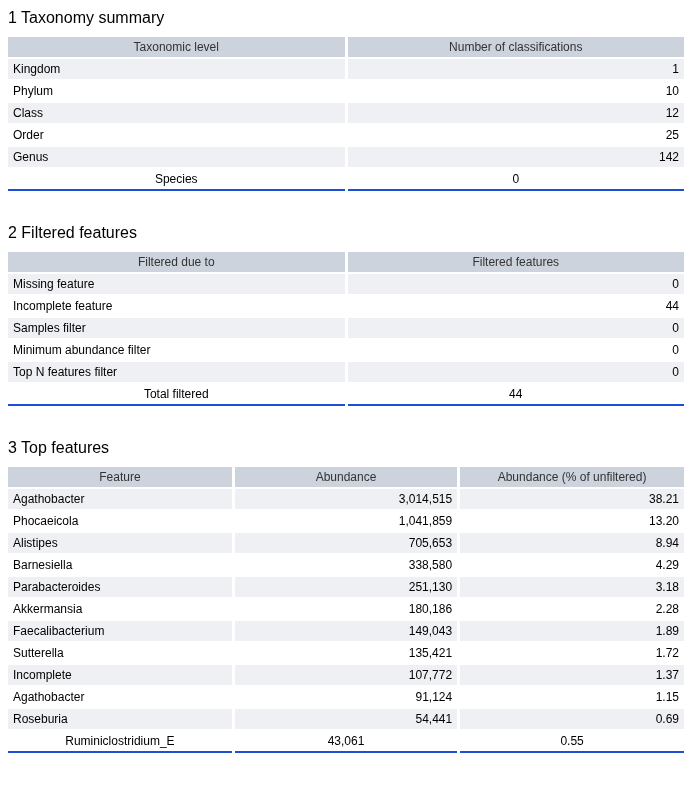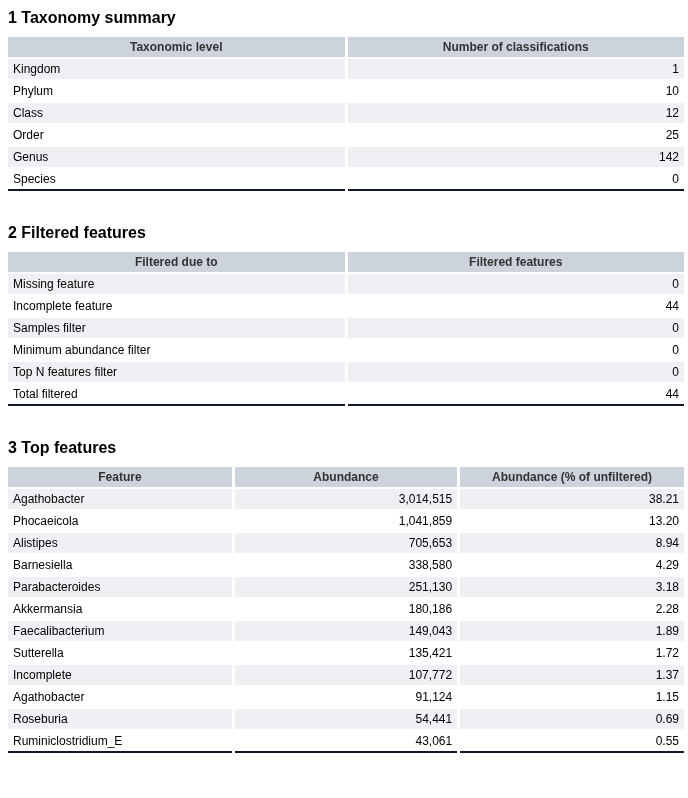--- a/index.html
+++ b/index.html
@@ -6,56 +6,56 @@
   html, body { margin: 0; padding: 0; }
   body {
     width: 688px;
     background: #ffffff;
     font-family: "Liberation Sans", sans-serif;
     padding: 8px 4px 0 8px;
   }
   h2 {
     font-family: "Liberation Sans", sans-serif;
     font-size: 16px;
-    font-weight: bold;
+    font-weight: normal;
     color: #000000;
     line-height: 19px;
     margin: 32px 0 10px 0;
   }
   section.first h2 { margin-top: 0; }
   table {
     border-collapse: collapse;
     table-layout: fixed;
     width: 676px;
     font-size: 12px;
   }
   .cols-2 col { width: 50%; }
   .cols-3 col { width: 33.33%; }
   th {
     background: #ccd3dd;
     color: #333333;
-    font-weight: bold;
+    font-weight: normal;
     text-align: center;
     padding: 3px 13px;
     line-height: 14px;
     border-bottom: 2px solid #ffffff;
     overflow: hidden;
     white-space: nowrap;
   }
   td {
     color: #000000;
     padding: 3px 5px;
     line-height: 14px;
     border-bottom: 2px solid #ffffff;
     overflow: hidden;
     white-space: nowrap;
   }
   th:not(:last-child), td:not(:last-child) { border-right: 3px solid #ffffff; }
   tbody tr:nth-child(odd) td { background: #eef0f3; }
-  tbody tr:last-child td { border-bottom: 2px solid #0f172a; }
+  tbody tr:last-child td { border-bottom: 2px solid #1d4ed8; text-align: center; }
   td.num { text-align: right; }
   td.label { text-align: left; }
 </style>
 </head>
 <body>
 
 <div>
 
   <section class="first">
     <h2>1 Taxonomy summary</h2>

